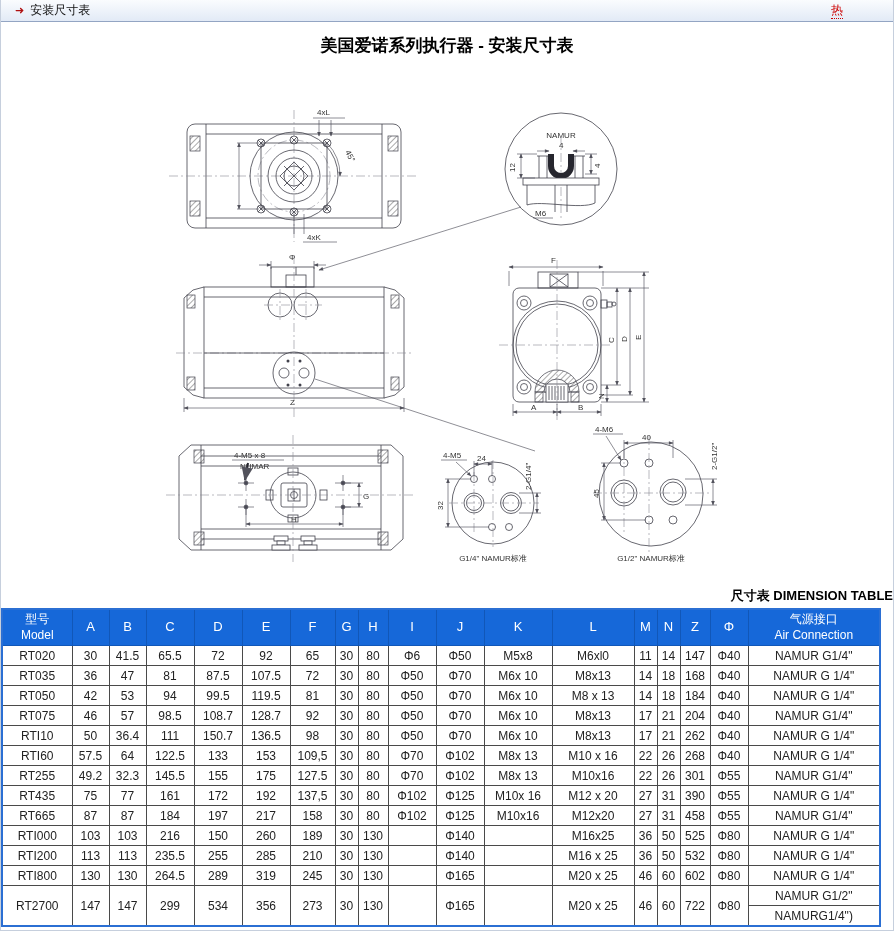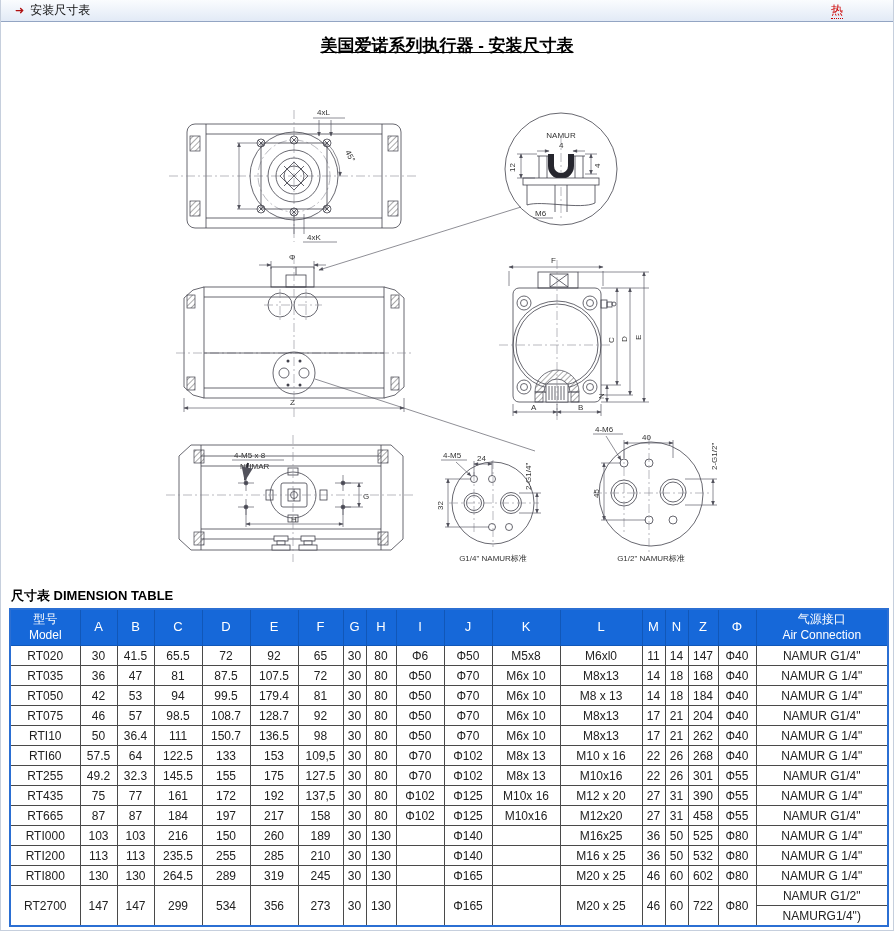--- a/index.html
+++ b/index.html
@@ -7,25 +7,25 @@
   .page{position:relative;width:894px;height:931px;box-sizing:border-box;
         border-left:1px solid #c6cfdd;border-right:1px solid #c6cfdd;border-bottom:1px solid #c6cfdd;
         background:#fff;overflow:hidden;}
   .topbar{position:relative;height:22px;display:flex;align-items:center;
           background:linear-gradient(#fafcfe,#e2eaf6);border-bottom:1px solid #93a5c3;
           font-size:12px;color:#111;padding:0 8px;box-sizing:border-box;}
   .topbar .arrow{color:#b01010;font-size:11px;margin:0 6px 0 6px;line-height:1;}
   .topbar .hot{position:absolute;right:50px;top:3px;color:#cc0000;font-size:12px;
                border-bottom:1px dotted #cc0000;line-height:15px;}
   h1.title{margin:12px 0 4px 0;text-align:center;font-size:17px;line-height:24px;
-           font-weight:bold;color:#000;text-decoration:underline;}
+           font-weight:bold;color:#000;}
   .drawing-area{position:relative;height:512px;}
   .drawing-area svg{position:absolute;left:0;top:0;}
-  h2.section{margin:14px 0 4px 10px;font-size:13px;line-height:16px;font-weight:bold;color:#000;}
-  table.dim{margin-left:8px;width:878px;border-collapse:collapse;table-layout:fixed;
+  h2.section{margin:14px 0 4px 10px;font-size:13px;line-height:16px;font-weight:bold;color:#000;text-align:right;}
+  table.dim{width:878px;border-collapse:collapse;table-layout:fixed;
             border:2px solid #2b6fd3;font-size:12px;color:#222;}
   table.dim th{background:#1668d9;color:#fff;border:1px solid #1157b8;font-weight:normal;
                font-size:13px;line-height:1.25;padding:2px 0;text-align:center;}
   table.dim th div{font-size:12px;line-height:1.3;}
   table.dim td{border:1px solid #4a4a4a;text-align:center;padding:0;height:19px;
                white-space:nowrap;overflow:hidden;}
   
   .ln{fill:none;stroke:#41414b;stroke-width:0.8;}
   .lnf{fill:#fff;stroke:#41414b;stroke-width:0.8;}
   .cl{fill:none;stroke:#8b8b95;stroke-width:0.6;stroke-dasharray:9 3 2 3;}
@@ -462,21 +462,21 @@
           <td>168</td>
           <td>Φ40</td>
           <td>NAMUR G 1/4"</td>
         </tr>
         <tr>
           <td>RT050</td>
           <td>42</td>
           <td>53</td>
           <td>94</td>
           <td>99.5</td>
-          <td>179.4</td>
+          <td>119.5</td>
           <td>81</td>
           <td>30</td>
           <td>80</td>
           <td>Φ50</td>
           <td>Φ70</td>
           <td>M6x 10</td>
           <td>M8 x 13</td>
           <td>14</td>
           <td>18</td>
           <td>184</td>

